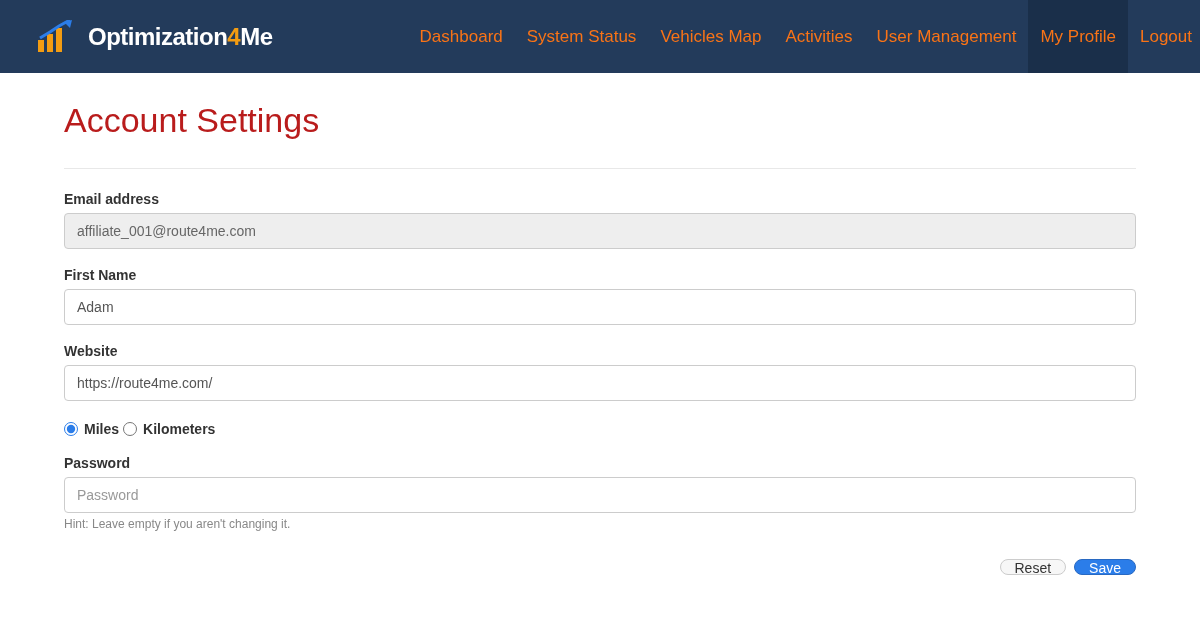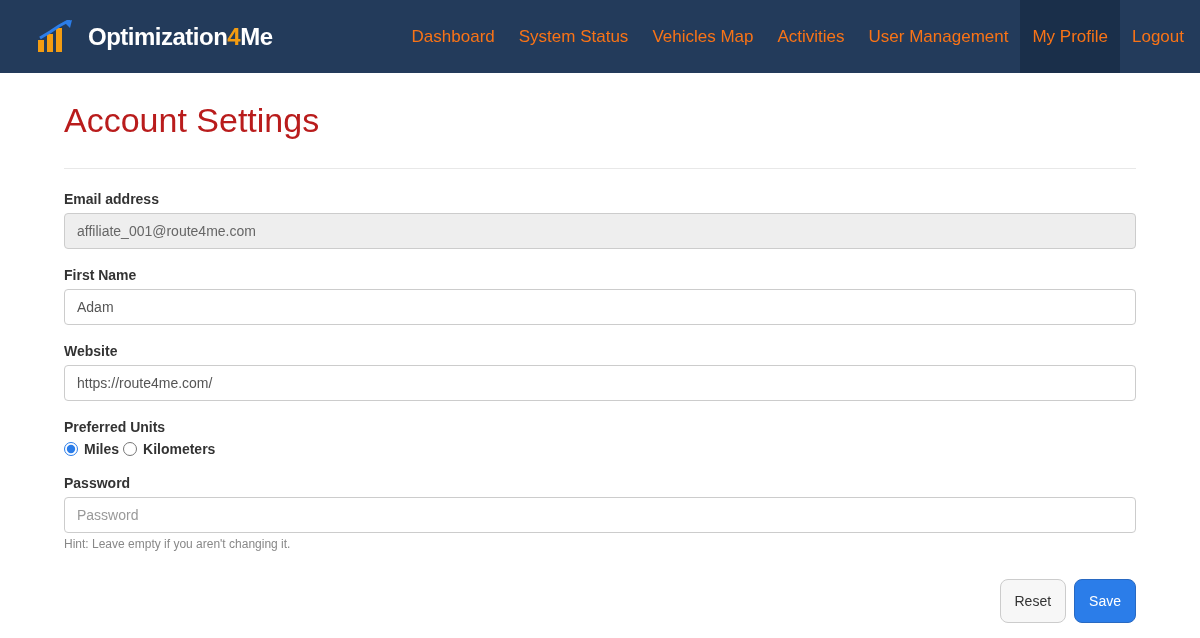--- a/index.html
+++ b/index.html
@@ -48,21 +48,21 @@
     padding: 0 12px;
     color: #f97316;
     font-size: 17px;
     cursor: pointer;
     text-decoration: none;
   }
   .nav-item.active {
     background: #1a2f4a;
   }
   .nav-item.logout {
-    padding-right: 16px;
+    padding-right: 8px;
   }
   .page {
     padding: 28px 64px 40px 64px;
   }
   .page-title {
     font-size: 34px;
     font-weight: 400;
     color: #b91c1c;
     margin-bottom: 28px;
   }
@@ -129,21 +129,21 @@
     color: #888;
     margin-top: 4px;
   }
   .actions {
     display: flex;
     justify-content: flex-end;
     gap: 8px;
     margin-top: 28px;
   }
   .btn {
-    height: 44px;
+    height: 16px;
     padding: 0 14px;
     font-size: 14px;
     border-radius: 8px;
     cursor: pointer;
     border: 1px solid transparent;
   }
   .btn-reset {
     background: #f7f7f7;
     border-color: #ccc;
     color: #333;
@@ -199,21 +199,20 @@
         <label class="lbl">First Name</label>
         <input type="text" value="Adam" style="">
       </div>
 
       <div class="field">
         <label class="lbl">Website</label>
         <input type="text" value="https://route4me.com/" style="">
       </div>
 
       <div class="field">
-        <label class="lbl">Preferred Units</label>
         <div class="radio-group">
           <label class="radio-row">
             <input type="radio" name="units" checked="" style="">
             <span>Miles</span>
           </label>
           <label class="radio-row">
             <input type="radio" name="units" style="">
             <span>Kilometers</span>
           </label>
         </div>

